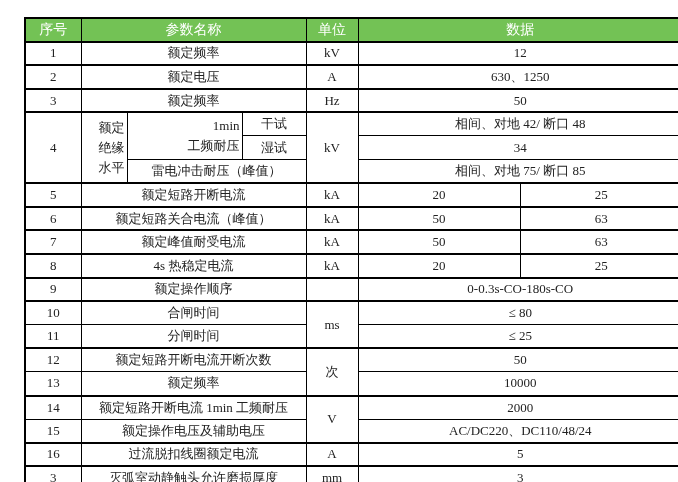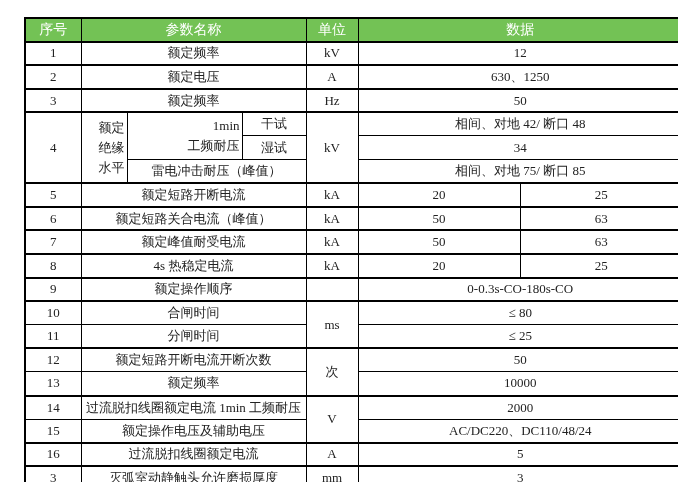--- a/index.html
+++ b/index.html
@@ -151,21 +151,21 @@
         <td rowspan="2">次</td>
         <td colspan="2">50</td>
       </tr>
       <tr>
         <td>13</td>
         <td colspan="3">额定频率</td>
         <td colspan="2">10000</td>
       </tr>
       <tr class="g">
         <td>14</td>
-        <td colspan="3">过流脱扣线圈额定电流 1min 工频耐压</td>
+        <td colspan="3">额定短路开断电流 1min 工频耐压</td>
         <td rowspan="2">V</td>
         <td colspan="2">2000</td>
       </tr>
       <tr>
         <td>15</td>
         <td colspan="3">额定操作电压及辅助电压</td>
         <td colspan="2">AC/DC220、DC110/48/24</td>
       </tr>
       <tr class="g">
         <td>16</td>

